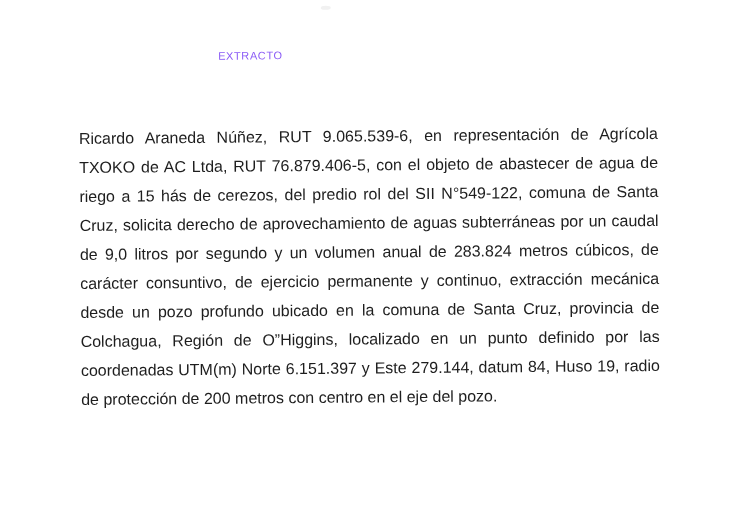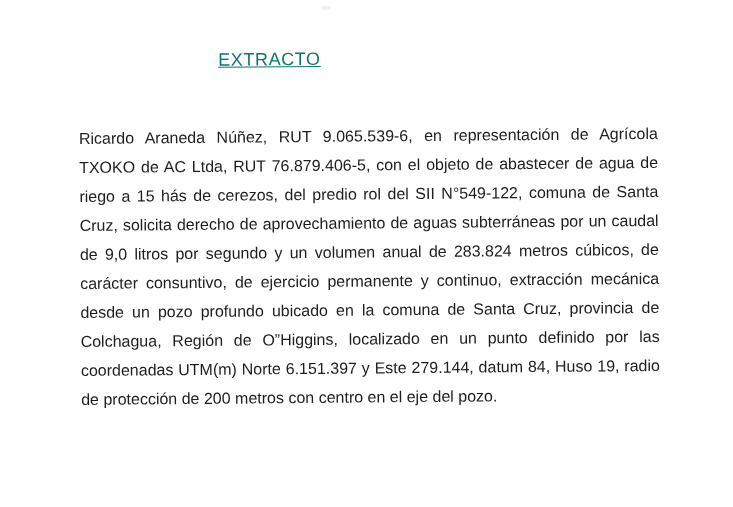--- a/index.html
+++ b/index.html
@@ -23,25 +23,24 @@
     top: 0;
     width: 733px;
     height: 507px;
     transform: rotate(-0.5deg);
     transform-origin: 80px 270px;
   }
   .doc-title {
     position: absolute;
     left: 220px;
     top: 51px;
-    font-size: 18px;
+    font-size: 11px;
     letter-spacing: 0.6px;
-    color: #0f766e;
+    color: #8b5cf6;
     white-space: nowrap;
-    text-decoration: underline;
   }
   .paragraph {
     position: absolute;
     left: 80px;
     top: 124px;
     width: 579px;
     font-size: 16px;
     line-height: 29px;
     color: #1e1e1e;
   }

